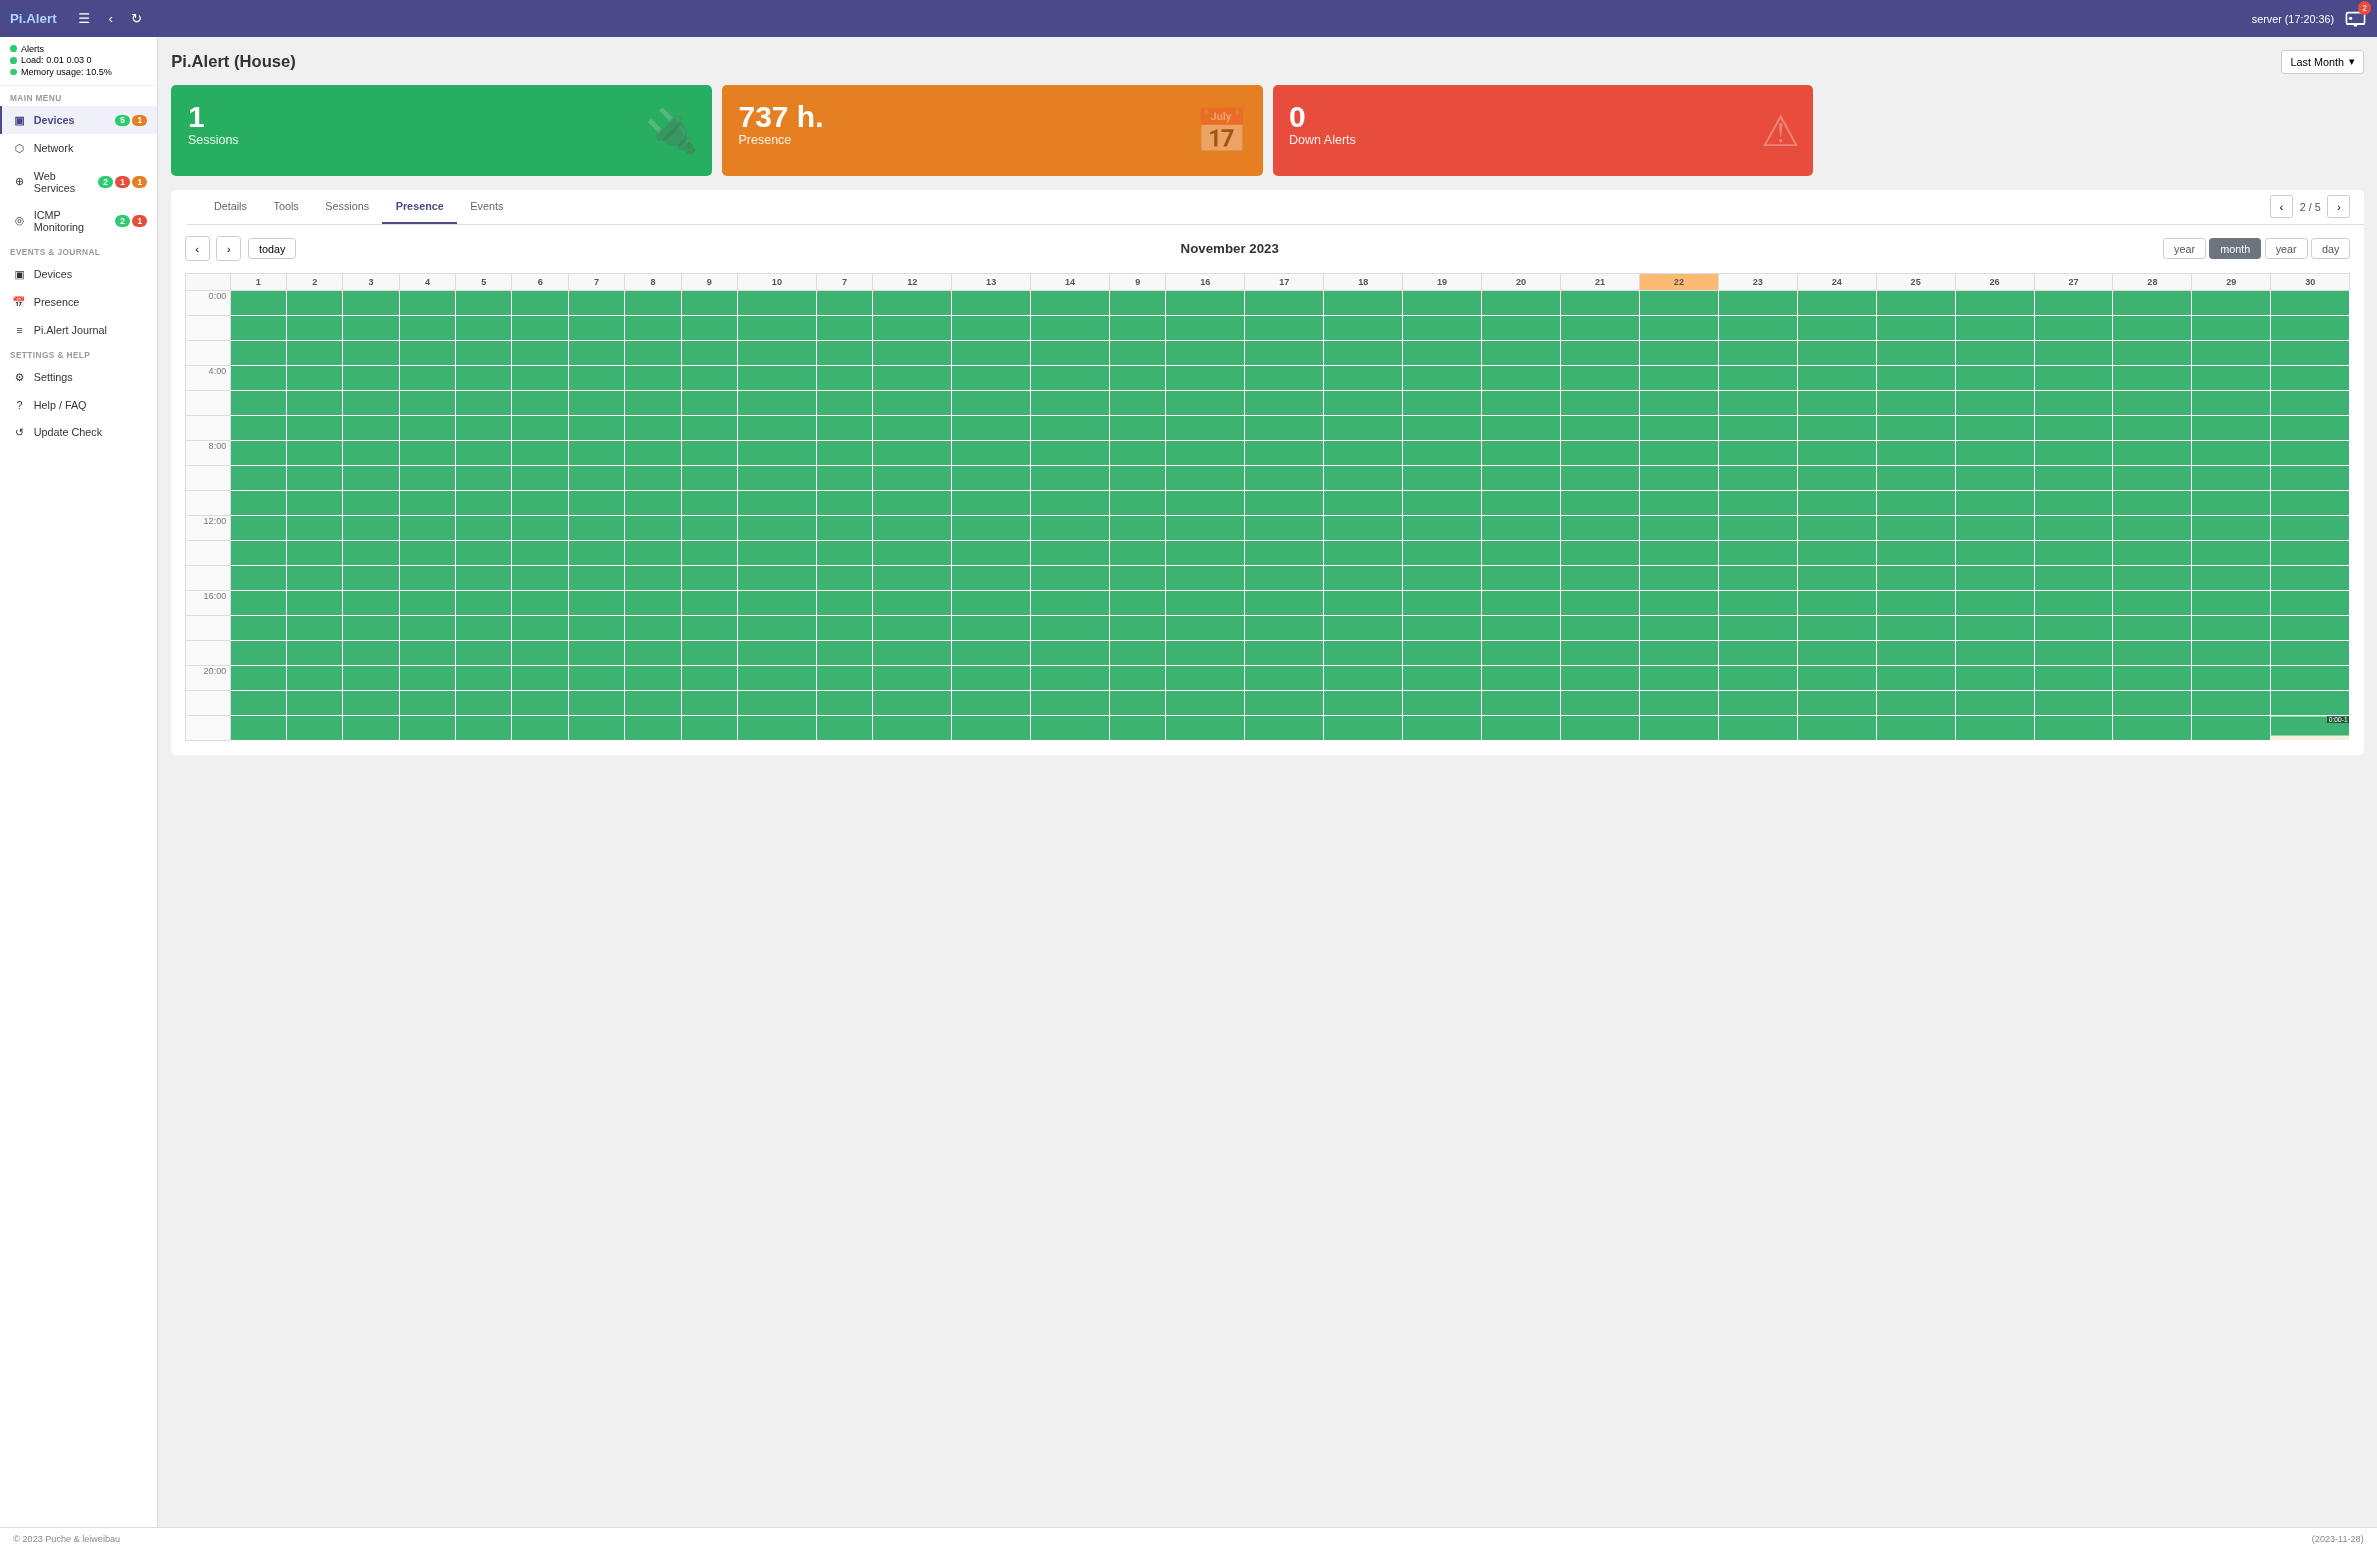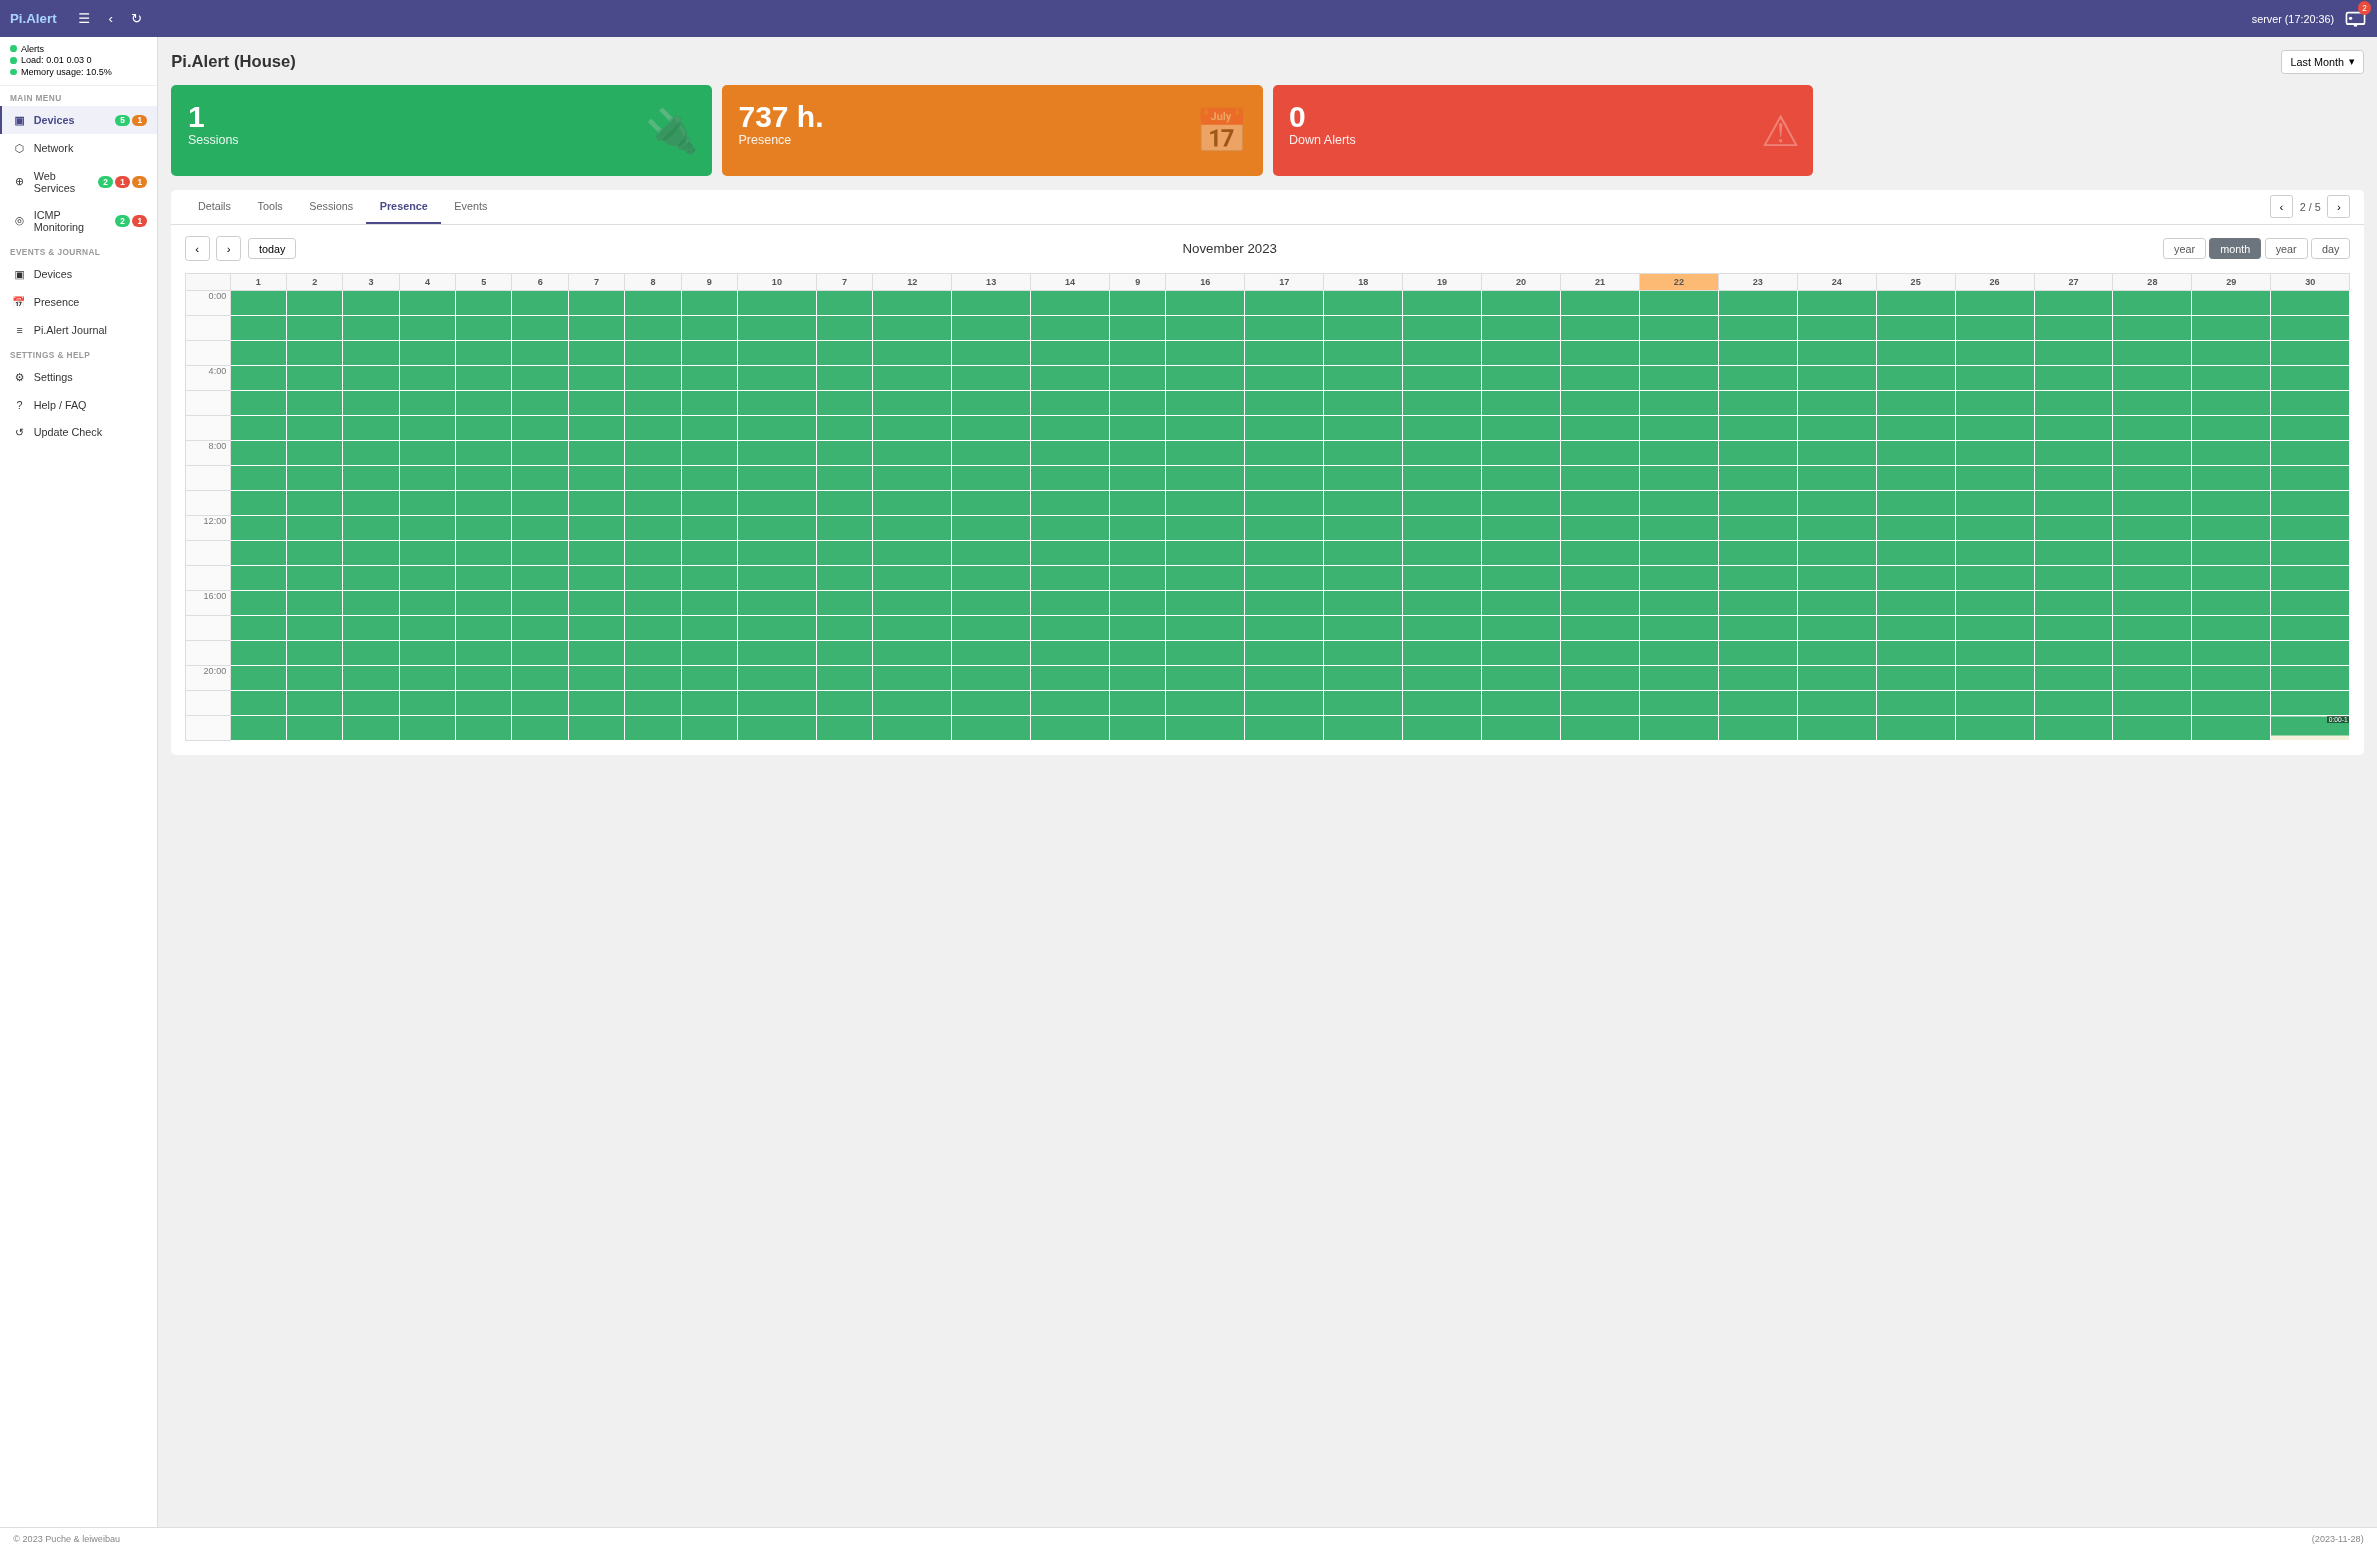--- a/index.html
+++ b/index.html
@@ -226,20 +226,21 @@
     .tabs-container {
       background: white;
       border-radius: 5px;
       overflow: hidden;
     }
     .tabs-header {
       display: flex;
       align-items: center;
       border-bottom: 0.8px solid #ddd;
       padding: 0 13.3px;
+      margin-left: 16px;
     }
     .tab-btn {
       padding: 10px 13.3px;
       font-size: 10.8px;
       cursor: pointer;
       color: #666;
       border-bottom: 2.5px solid transparent;
       background: none;
       border-top: none;
       border-left: none;
@@ -294,21 +295,21 @@
       border: 0.8px solid #ccc;
       border-radius: 3.3px;
       padding: 3.3px 10px;
       cursor: pointer;
       font-size: 10.8px;
     }
     .calendar-title {
       flex: 1;
       text-align: center;
       font-size: 13.3px;
-      font-weight: 400;
+      font-weight: 700;
       color: #333;
     }
     .view-btns {
       display: flex;
       gap: 3.3px;
     }
     .view-btn {
       background: white;
       border: 0.8px solid #ccc;
       border-radius: 3.3px;

